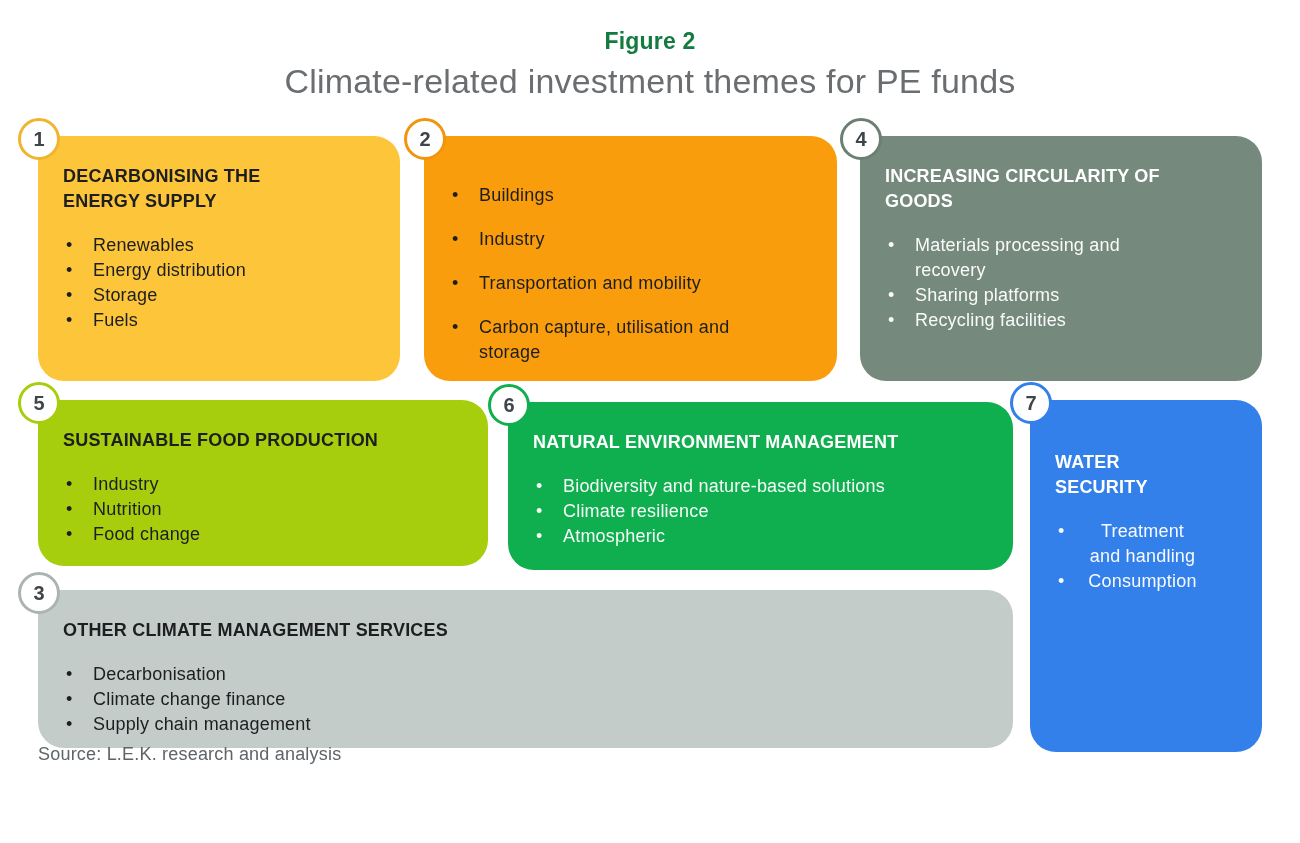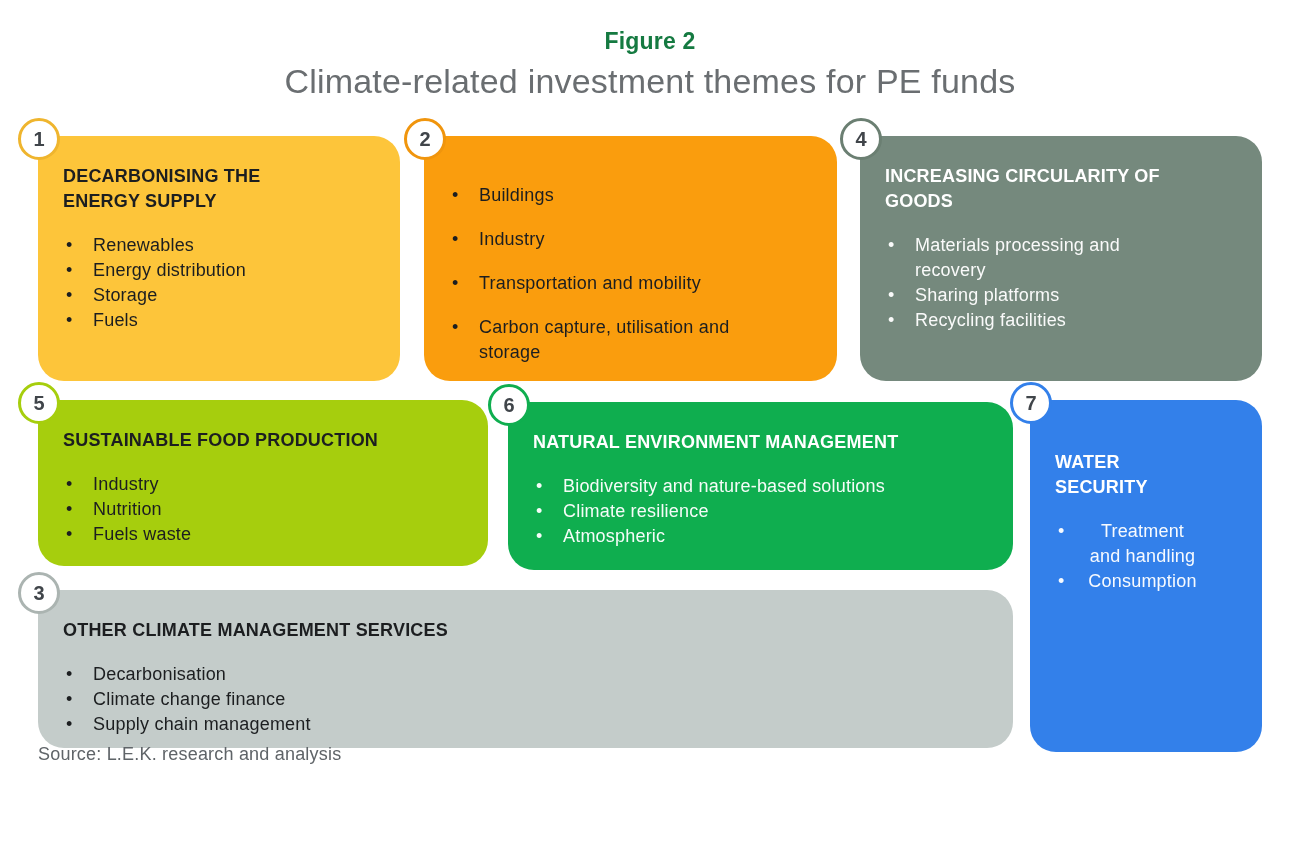--- a/index.html
+++ b/index.html
@@ -154,21 +154,21 @@
       <li>Recycling facilities</li>
     </ul>
   </article>
 
   <article class="theme-card card-5" style="background-color: rgb(166, 206, 13);">
     <div class="badge" style="border-color: rgb(166, 206, 13);">5</div>
     <h3 class="card-title">SUSTAINABLE FOOD PRODUCTION</h3>
     <ul class="card-list">
       <li>Industry</li>
       <li>Nutrition</li>
-      <li>Fuels waste</li>
+      <li>Food change</li>
     </ul>
   </article>
 
   <article class="theme-card card-6 light-text" style="background-color: rgb(15, 174, 79);">
     <div class="badge" style="border-color: rgb(15, 174, 79);">6</div>
     <h3 class="card-title">NATURAL ENVIRONMENT MANAGEMENT</h3>
     <ul class="card-list">
       <li>Biodiversity and nature-based solutions</li>
       <li>Climate resilience</li>
       <li>Atmospheric</li>

